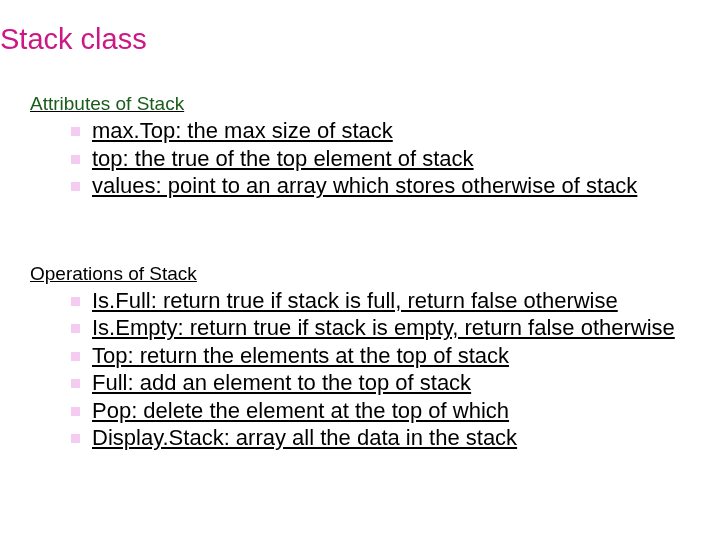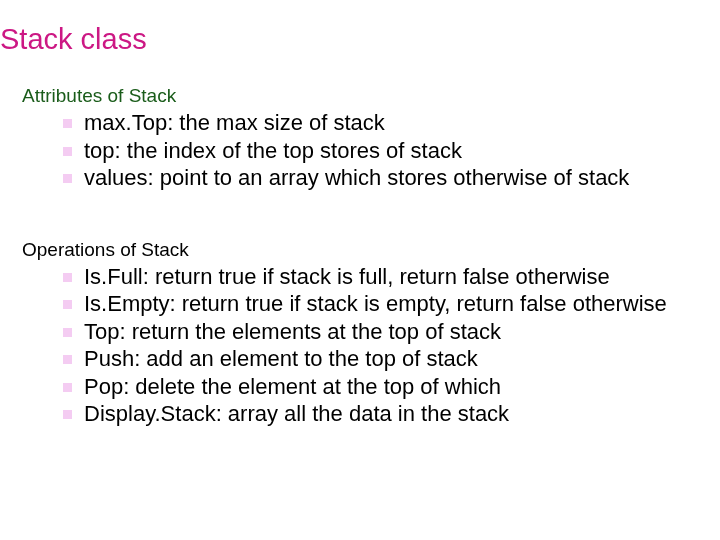--- a/index.html
+++ b/index.html
@@ -33,22 +33,23 @@
     letter-spacing: 0px;
     white-space: nowrap;
   }
   .body-area {
     position: absolute;
     top: 82px;
     left: 0;
     width: 720px;
   }
   .section {
-    margin: 0;
+    margin: 8px;
     padding: 0;
+    text-decoration: underline;
   }
   .section-heading {
     font-size: 19px;
     line-height: 27px;
     padding-left: 22px;
     font-weight: normal;
     white-space: nowrap;
   }
   .section-heading.green { color: #1A5C1A; }
   .section-heading.red   { color: #000000; }
@@ -93,21 +94,21 @@
 
     <div class="section">
       <div class="section-heading green">Attributes of Stack</div>
       <ul class="bullet-list">
         <li class="bullet-item">
           <span class="bullet-marker"></span>
           <span class="bullet-text">max.Top: the max size of stack</span>
         </li>
         <li class="bullet-item">
           <span class="bullet-marker"></span>
-          <span class="bullet-text">top: the index of the top stores of stack</span>
+          <span class="bullet-text">top: the true of the top element of stack</span>
         </li>
         <li class="bullet-item">
           <span class="bullet-marker"></span>
           <span class="bullet-text">values: point to an array which stores otherwise of stack</span>
         </li>
       </ul>
     </div>
 
     <div class="section-gap"></div>
 
@@ -121,21 +122,21 @@
         <li class="bullet-item">
           <span class="bullet-marker"></span>
           <span class="bullet-text">Is.Empty: return true if stack is empty, return false otherwise</span>
         </li>
         <li class="bullet-item">
           <span class="bullet-marker"></span>
           <span class="bullet-text">Top: return the elements at the top of stack</span>
         </li>
         <li class="bullet-item">
           <span class="bullet-marker"></span>
-          <span class="bullet-text">Push: add an element to the top of stack</span>
+          <span class="bullet-text">Full: add an element to the top of stack</span>
         </li>
         <li class="bullet-item">
           <span class="bullet-marker"></span>
           <span class="bullet-text">Pop: delete the element at the top of which</span>
         </li>
         <li class="bullet-item">
           <span class="bullet-marker"></span>
           <span class="bullet-text">Display.Stack: array all the data in the stack</span>
         </li>
       </ul>

